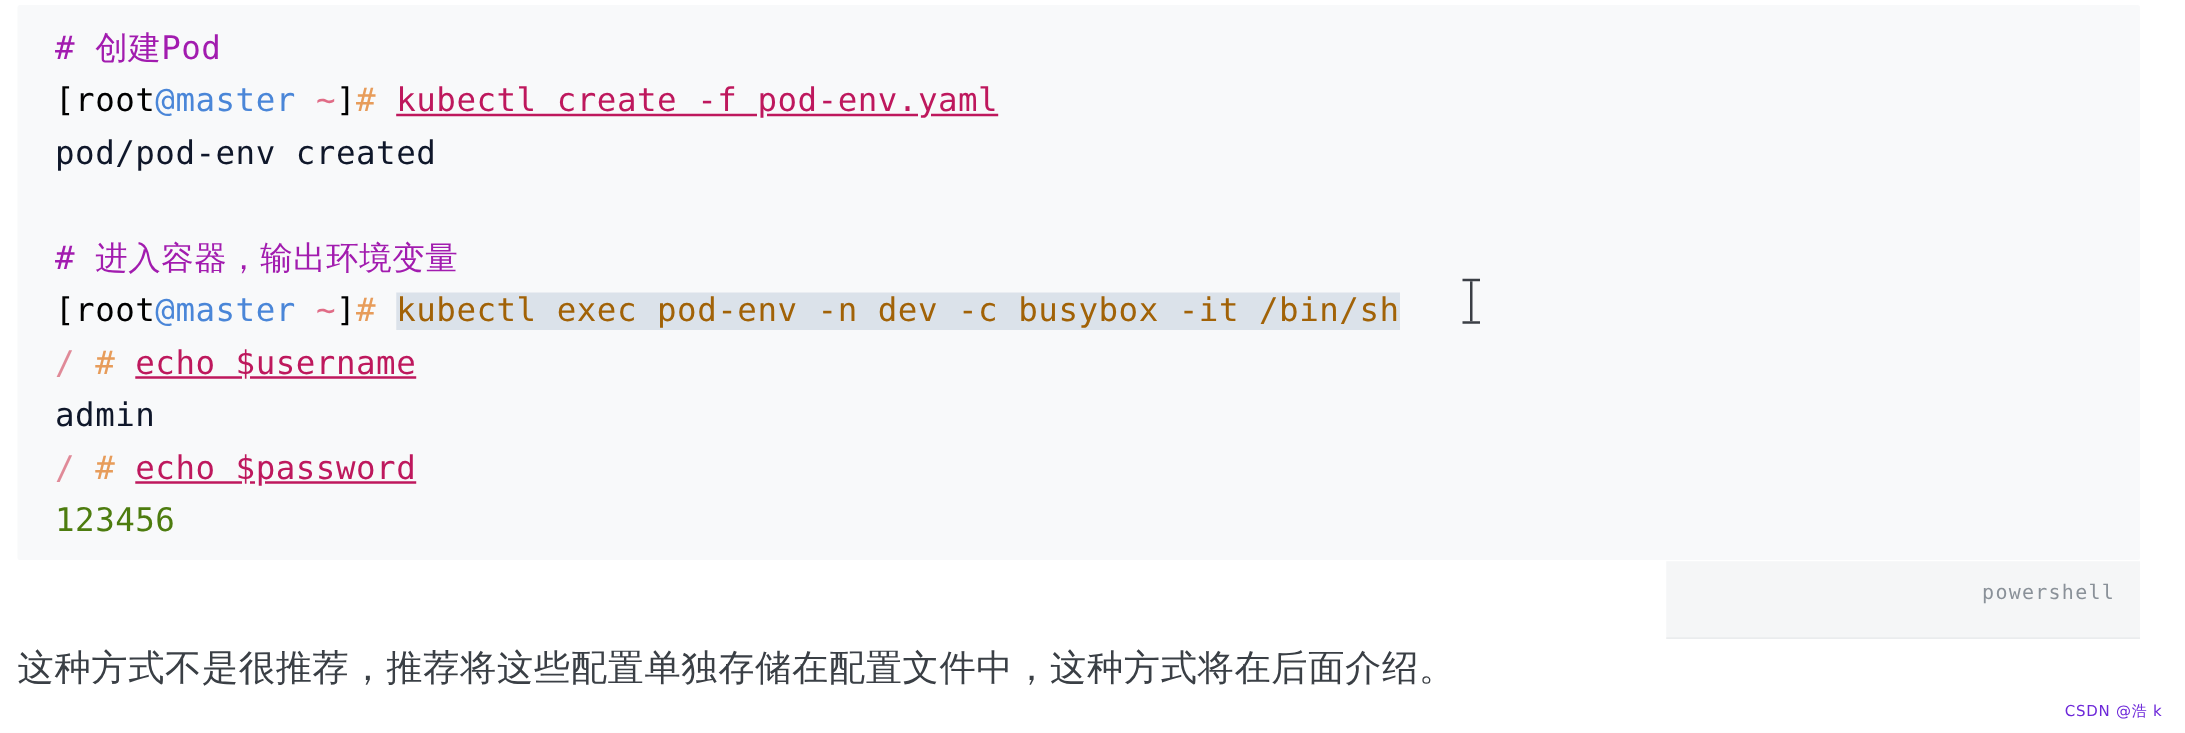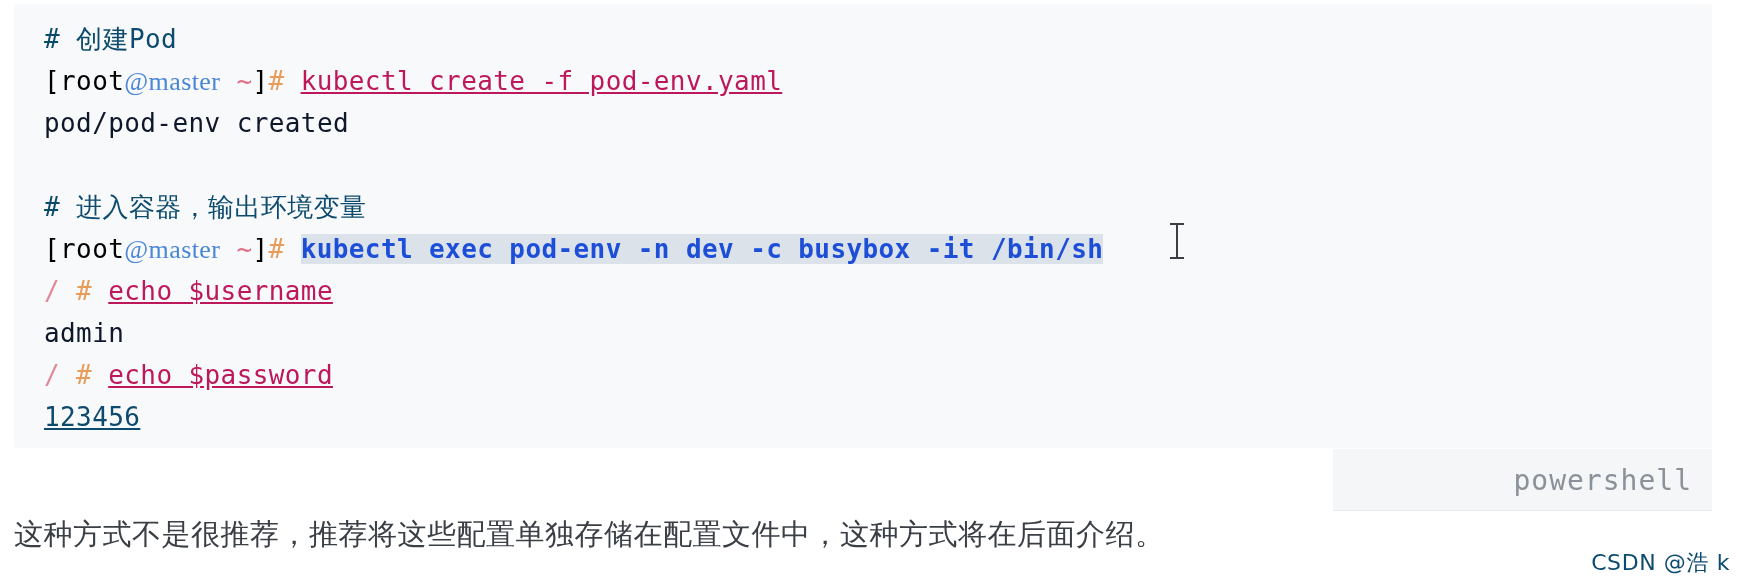--- a/index.html
+++ b/index.html
@@ -38,34 +38,33 @@
     white-space: pre;
     letter-spacing: 0.4px;
   }
   .line {
     height: 42px;
     white-space: pre;
   }
   .line.blank { height: 42px; }
 
   
-  .t-comment  { color: #0c4a6e; }
+  .t-comment  { color: #a21caf; }
   .t-bracket  { color: #000000; }
-  .t-host     { color: #4a86d8; font-family: Liberation Serif, serif; }
+  .t-host     { color: #4a86d8; }
   .t-tilde    { color: #e06c86; }
   .t-hash     { color: #e79c5a; }
   .t-cmd      { color: #be185d; text-decoration: underline; }
   .t-out      { color: #0f172a; }
   .t-slash    { color: #e08a98; }
-  .t-num      { color: #0c4a6e; text-decoration: underline; }
+  .t-num      { color: #4d7c0f; }
 
   .sel {
     background: #dbe2ea;
-    color: #1d4ed8;
-    font-weight: bold;
+    color: #a16207;
   }
 
   
   .ibeam {
     position: absolute;
     left: 1170px;
     top: 222px;
     width: 14px;
     height: 38px;
     pointer-events: none;
@@ -112,33 +111,33 @@
     height: 62px;
     background: #f5f6f7;
     border-bottom: 1px solid #e6e8ea;
     box-sizing: border-box;
   }
   .lang-label {
     position: absolute;
     right: 20px;
     top: 15px;
     font-family: "DejaVu Sans Mono", "Liberation Mono", monospace;
-    font-size: 28px;
+    font-size: 16px;
     color: #8a9199;
     letter-spacing: 1px;
   }
 
   
   .watermark {
     position: absolute;
     right: 18px;
     bottom: 8px;
     font-family: "DejaVu Sans", "Liberation Sans", sans-serif;
-    font-size: 22px;
-    color: #0c4a6e;
+    font-size: 12px;
+    color: #6d28d9;
     letter-spacing: 0.6px;
     white-space: nowrap;
   }
 </style>
 </head>
 <body>
 
 <div class="code-block">
   <div class="code-inner"><div class="line"><span class="t-comment"># 创建Pod</span></div><div class="line"><span class="t-bracket">[root</span><span class="t-host">@master</span><span class="t-bracket"> </span><span class="t-tilde">~</span><span class="t-bracket">]</span><span class="t-hash"># </span><span class="t-cmd">kubectl create -f pod-env.yaml</span></div><div class="line"><span class="t-out">pod/pod-env created</span></div><div class="line blank"></div><div class="line"><span class="t-comment"># 进入容器，输出环境变量</span></div><div class="line"><span class="t-bracket">[root</span><span class="t-host">@master</span><span class="t-bracket"> </span><span class="t-tilde">~</span><span class="t-bracket">]</span><span class="t-hash"># </span><span class="sel">kubectl exec pod-env -n dev -c busybox -it /bin/sh</span></div><div class="line"><span class="t-slash">/ </span><span class="t-hash"># </span><span class="t-cmd">echo $username</span></div><div class="line"><span class="t-out">admin</span></div><div class="line"><span class="t-slash">/ </span><span class="t-hash"># </span><span class="t-cmd">echo $password</span></div><div class="line"><span class="t-num">123456</span></div></div>
 </div>

